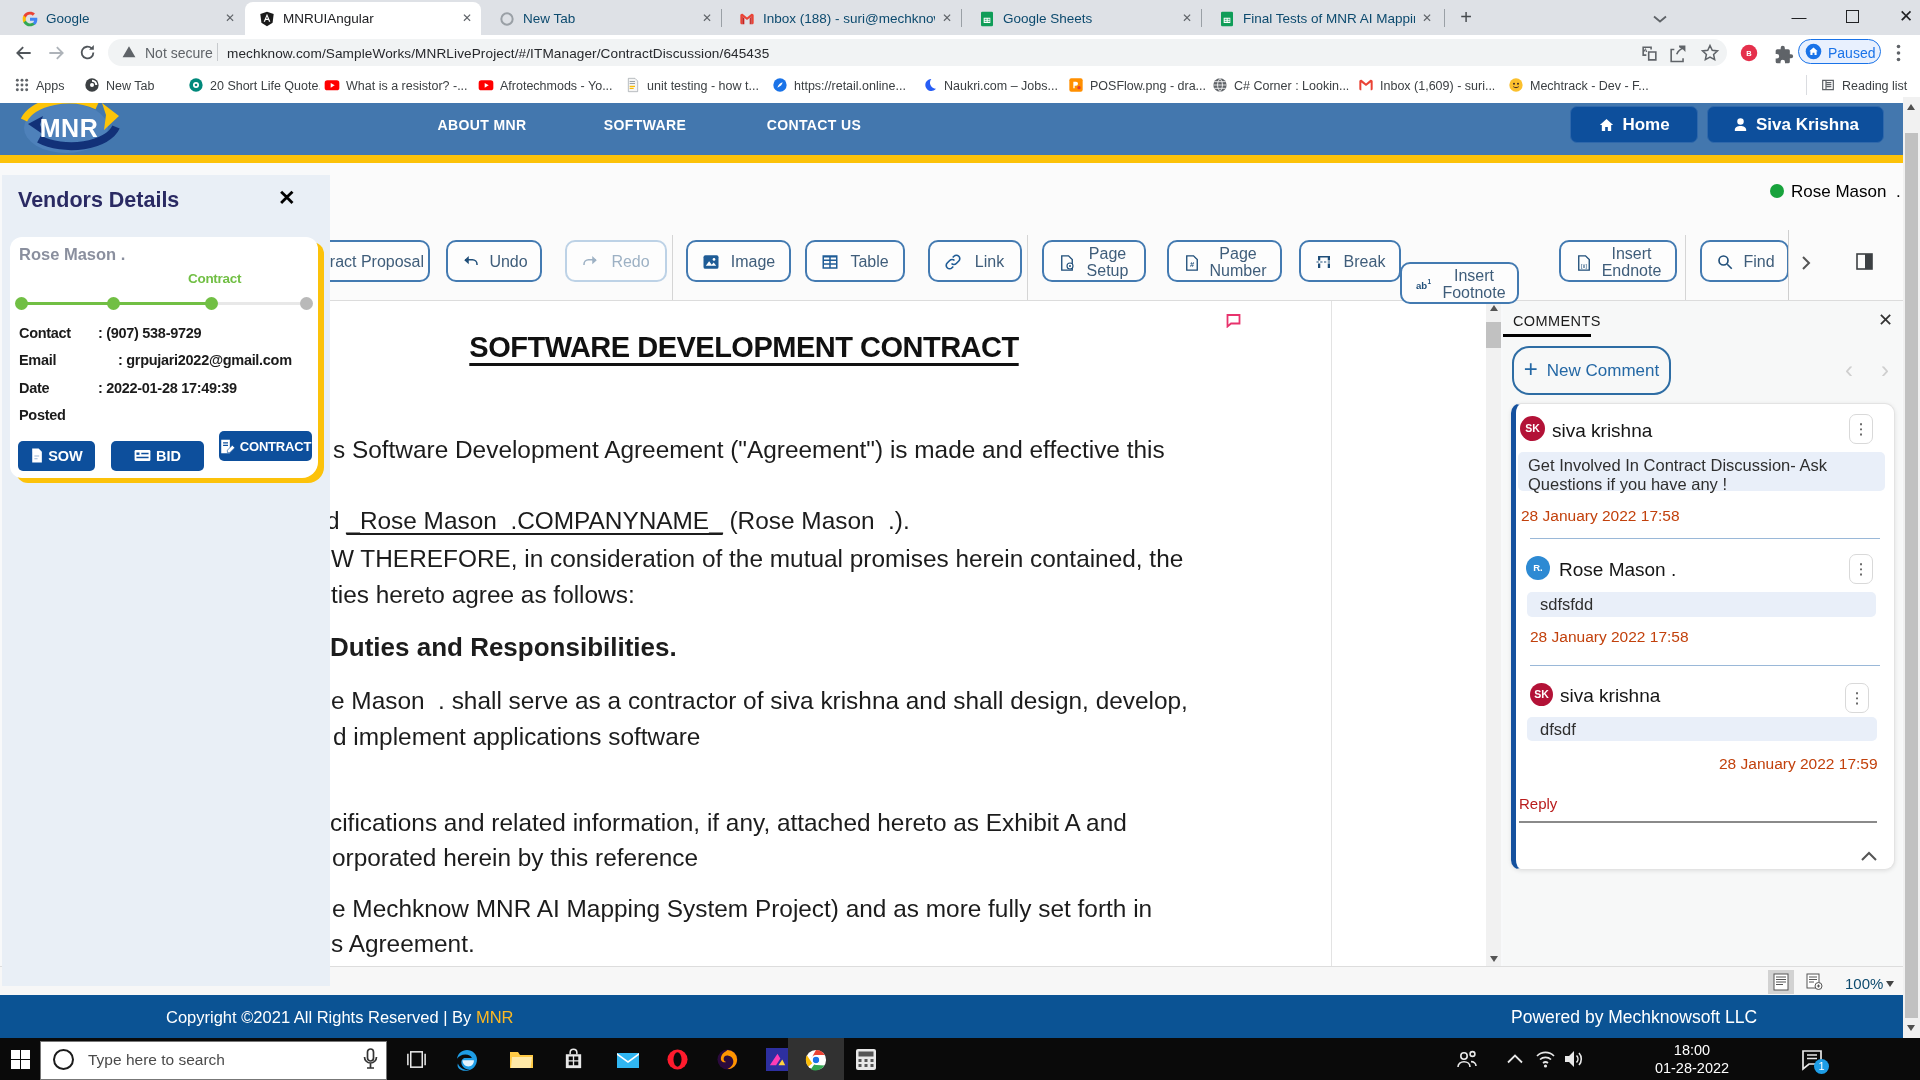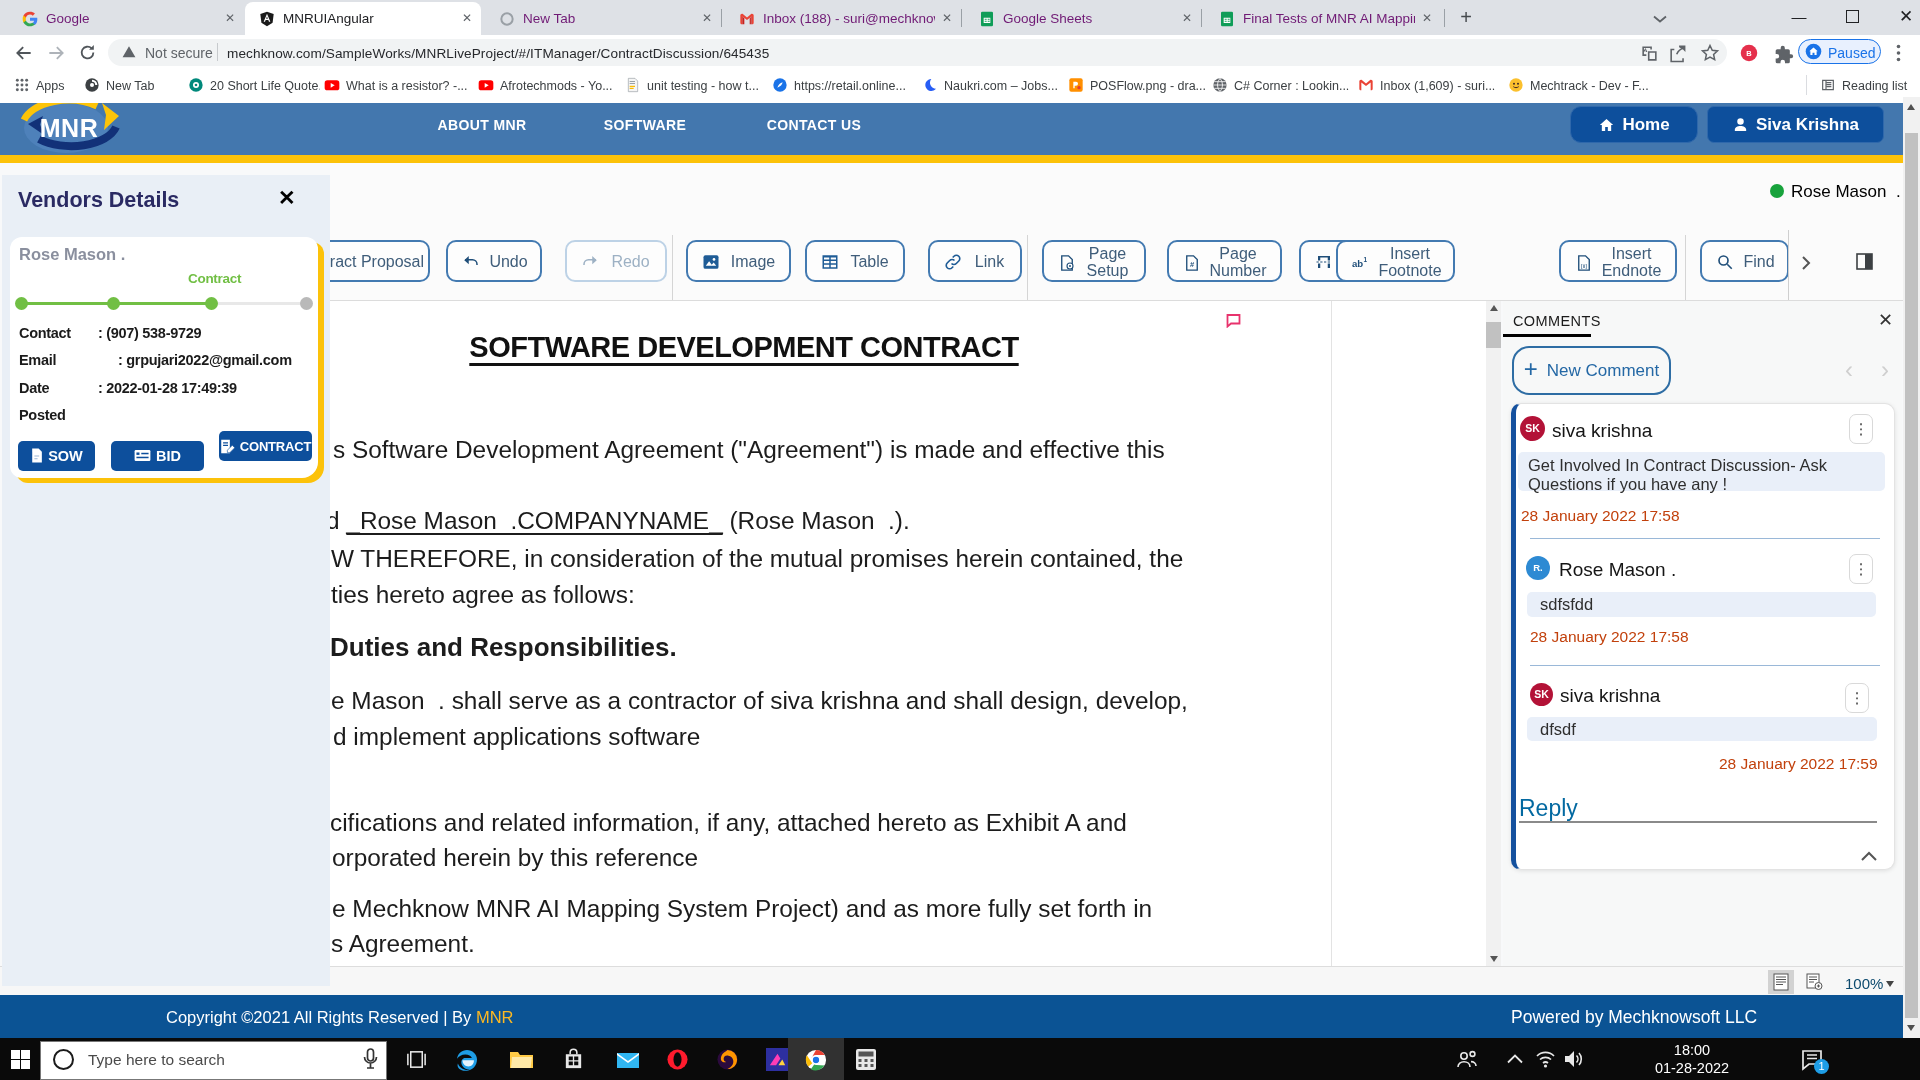--- a/index.html
+++ b/index.html
@@ -2,21 +2,21 @@
 <html><head>
 <meta charset="utf-8">
 <style>
   * { margin:0; padding:0; box-sizing:border-box; }
   html,body { width:1920px; height:1080px; overflow:hidden; }
   body { font-family:"Liberation Sans", sans-serif; position:relative; background:#fff; }
   .abs { position:absolute; }
   .tab { top:2px; width:236px; height:33px; border-radius:8px 8px 0 0; }
   .tab.active { background:#fff; }
   .fav { position:absolute; left:14px; top:9px; width:16px; height:16px; }
-  .tlabel { position:absolute; left:38px; top:9px; font-size:13.5px; color:#701a75; white-space:nowrap; overflow:hidden; max-width:172px; }
+  .tlabel { position:absolute; left:38px; top:9px; font-size:13.5px; color:#0c4a6e; white-space:nowrap; overflow:hidden; max-width:172px; }
   .tab .tclose { position:absolute; right:9px; top:9px; font-size:12px; color:#5f6368; }
   .tabsep { top:9px; width:1px; height:18px; background:#9aa0a6; }
   .bm { top:75px; height:20px; }
   .bfav { position:absolute; left:0; top:2px; width:16px; height:16px; }
   .blabel { position:absolute; left:22px; top:4px; font-size:12.5px; color:#3c4043; white-space:nowrap; }
   .navlink { top:17px; height:22px; color:#fff; font-size:14px; font-weight:bold; letter-spacing:.4px; text-align:center; }
   .hbtn { top:6px; height:37px; background:#0d4f9c; border:1px solid #2f68ab; border-radius:7px; color:#fff; font-size:17px; font-weight:bold; display:flex; align-items:center; justify-content:center; }
   .docline { position:absolute; font-size:24.4px; color:#1c1c1c; white-space:nowrap; line-height:1; }
   .avatar { width:25px; height:25px; border-radius:50%; color:#fff; font-size:10.5px; font-weight:bold; text-align:center; line-height:25px; }
   .cname { font-size:19px; color:#151515; }
@@ -269,21 +269,21 @@
     <path d="M 85 0 L 102 13 L 87 27 L 89 12 Z" fill="#fdc408"></path>
     <path d="M 99 24 A 46 25 0 0 1 22 36" fill="none" stroke="#123178" stroke-width="8"></path>
     <path d="M 26 13 L 11 21 L 27 32 L 23 21.5 Z" fill="#123178"></path>
     <text x="52" y="34" text-anchor="middle" font-family="Liberation Sans" font-weight="bold" font-size="25" fill="#fff" letter-spacing="0.5">MNR</text>
   </svg>
 
   <div class="abs navlink" style="left:430px;width:104px;">ABOUT MNR</div>
   <div class="abs navlink" style="left:592px;width:106px;">SOFTWARE</div>
   <div class="abs navlink" style="left:760px;width:108px;">CONTACT US</div>
 
-  <div class="abs hbtn" style="left:1570px;width:128px;border-radius:11px;">
+  <div class="abs hbtn" style="left:1570px;width:128px;">
     <svg width="17" height="16" viewBox="0 0 24 24" style="margin-right:7px;">
         <path fill="#fff" d="M12 3 2 12h3v9h5v-6h4v6h5v-9h3z"></path>
       </svg>Home
   </div>
   <div class="abs hbtn" style="left:1707px;width:177px;">
     <svg width="17" height="17" viewBox="0 0 24 24" style="margin-right:7px;">
         <path fill="#fff" d="M12 3a4.6 4.6 0 1 1 0 9.2A4.6 4.6 0 0 1 12 3zm0 11c4.4 0 8 2.2 8 5v2H4v-2c0-2.8 3.6-5 8-5z"></path>
       </svg>Siva Krishna
   </div>
 
@@ -336,21 +336,21 @@
   <div class="abs" style="left:1527px;top:492px;width:349px;height:25px;background:#e9eff9;border-radius:5px;"></div>
   <div class="abs ctext" style="left:1540px;top:495px;">sdfsfdd</div>
   <div class="abs cdate" style="left:1530px;top:528px;">28 January 2022 17:58</div>
   <div class="abs" style="left:1530px;top:565px;width:350px;height:1px;background:#9ab8d8;"></div>
   <div class="abs avatar" style="left:1530px;top:583px;width:23px;height:23px;line-height:23px;background:#b31237;">SK</div>
   <div class="abs cname" style="left:1560px;top:585px;">siva krishna</div>
   <div class="abs dots" style="left:1845px;top:583px;">⋮</div>
   <div class="abs" style="left:1527px;top:617px;width:350px;height:24px;background:#e9eff9;border-radius:5px;"></div>
   <div class="abs ctext" style="left:1540px;top:620px;">dfsdf</div>
   <div class="abs cdate" style="left:1719px;top:655px;">28 January 2022 17:59</div>
-  <div class="abs" style="left:1519px;top:695px;font-size:23px;color:#0369a1;">Reply</div>
+  <div class="abs" style="left:1519px;top:695px;font-size:15px;color:#b91c1c;">Reply</div>
   <div class="abs" style="left:1519px;top:721px;width:358px;height:1.5px;background:#8a8a8a;"></div>
   <svg class="abs" style="left:1860px;top:750px;" width="18" height="12" viewBox="0 0 18 12">
       <path fill="none" stroke="#555" stroke-width="2" d="m2 10 7-7 7 7"></path>
     </svg>
 
   <div class="abs" id="vendors" style="z-index:5;left:2px;top:75px;width:328px;height:811px;background:#e9eff6;"></div>
   <div class="abs" style="z-index:6;left:18px;top:88px;font-size:21.5px;font-weight:bold;color:#2a2a63;">Vendors Details</div>
   <div class="abs" style="z-index:6;left:278px;top:86px;font-size:21px;font-weight:bold;color:#000;">✕</div>
   <div class="abs" style="z-index:6;left:10px;top:137px;width:308px;height:241px;background:#fff;border-radius:12px 12px 16px 12px;box-shadow:6px 5px 0 #fcc20a;"></div>
   <div class="abs" style="z-index:6;left:19px;top:145px;font-size:16.5px;font-weight:bold;color:#8a8f9e;">Rose Mason .</div>
@@ -445,21 +445,21 @@
       </svg>
       <span style="margin-left:27px;">Page<br>Number</span>
   </div>
   <div class="abs tb" style="left:1299px;width:102px;">
     <svg class="tbi" viewBox="0 0 24 24">
         <path fill="#1f4e79" d="M4 4h3v6H4zm13 0h3v6h-3zM4 4h16v2H4zM4 14h3v6H4zm13 0h3v6h-3z"></path>
         <path fill="none" stroke="#1f4e79" stroke-width="1.6" stroke-dasharray="3 2" d="M2 12h20"></path>
       </svg>
       <span style="margin-left:29px;">Break</span>
   </div>
-  <div class="abs tb two" style="left:1336px;width:119px;">
+  <div class="abs tb two" style="left:1400px;width:119px;margin-top:22px;">
     <svg class="tbi" viewBox="0 0 28 24">
         <text x="0" y="18" font-size="15" font-weight="bold" fill="#1f4e79" font-family="Liberation Sans">ab</text>
         <text x="18" y="10" font-size="10" font-weight="bold" fill="#1f4e79" font-family="Liberation Sans">1</text>
       </svg>
       <span style="margin-left:29px;">Insert<br>Footnote</span>
   </div>
   <div class="abs tb two" style="left:1559px;width:118px;">
     <svg class="tbi" viewBox="0 0 24 24">
         <path fill="none" stroke="#1f4e79" stroke-width="1.8" d="M5 2.5h9l5 5V21.5H5z"></path>
         <text x="12" y="19" text-anchor="middle" font-size="8" fill="#1f4e79" font-family="Liberation Sans">[ii]</text>

